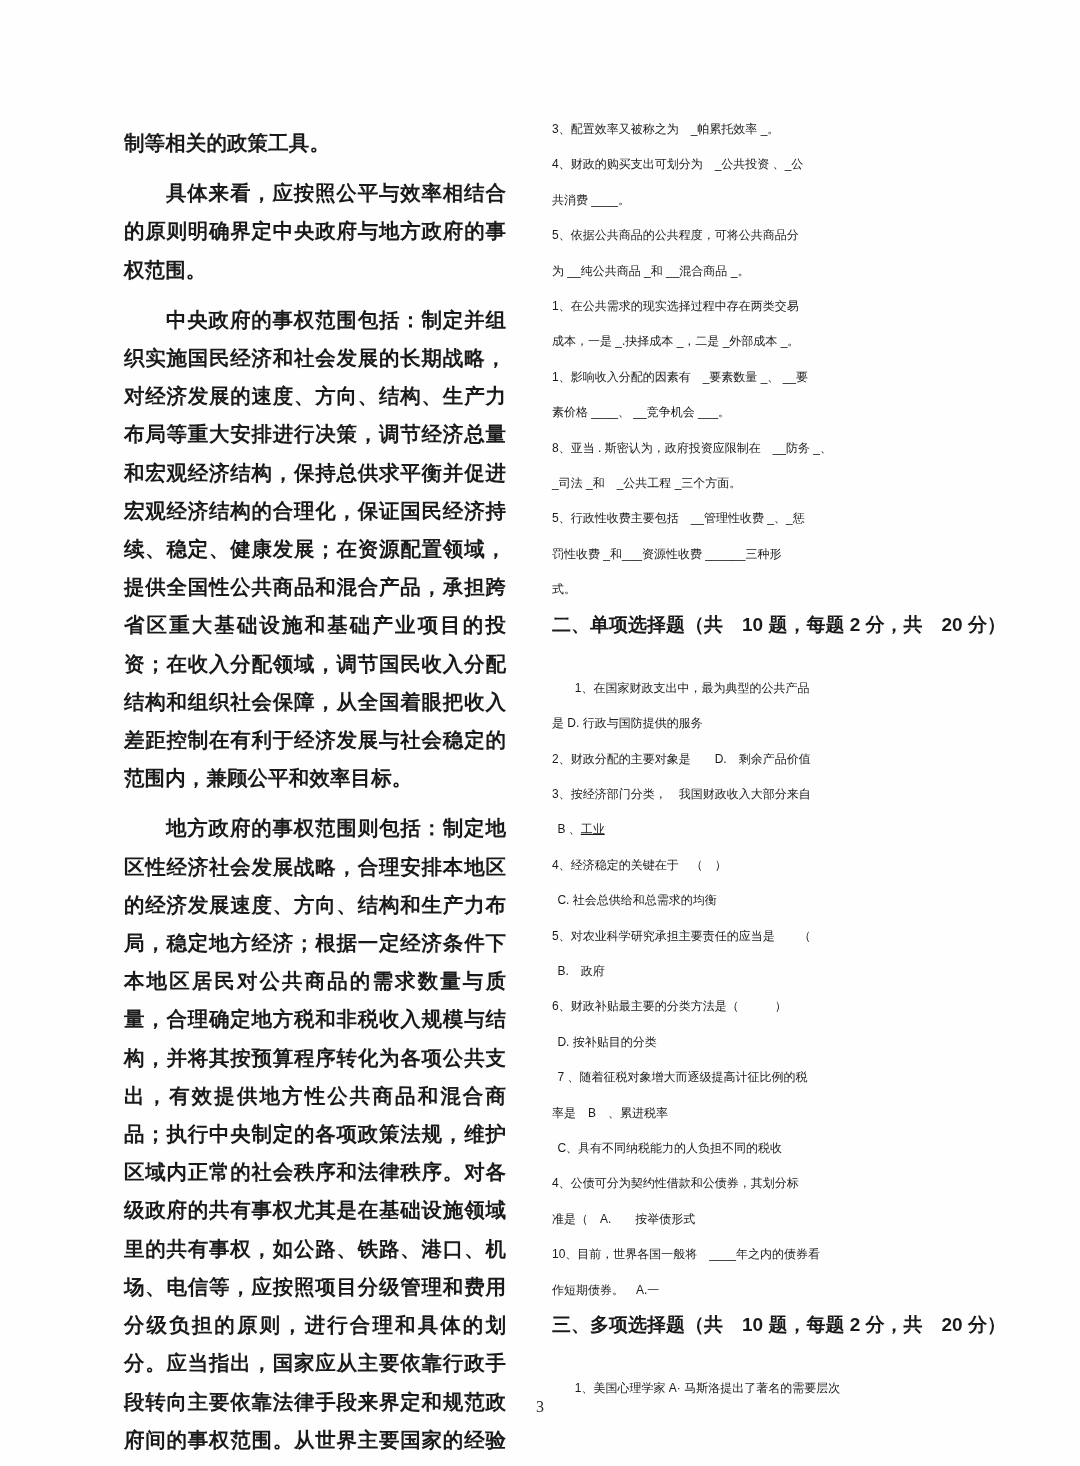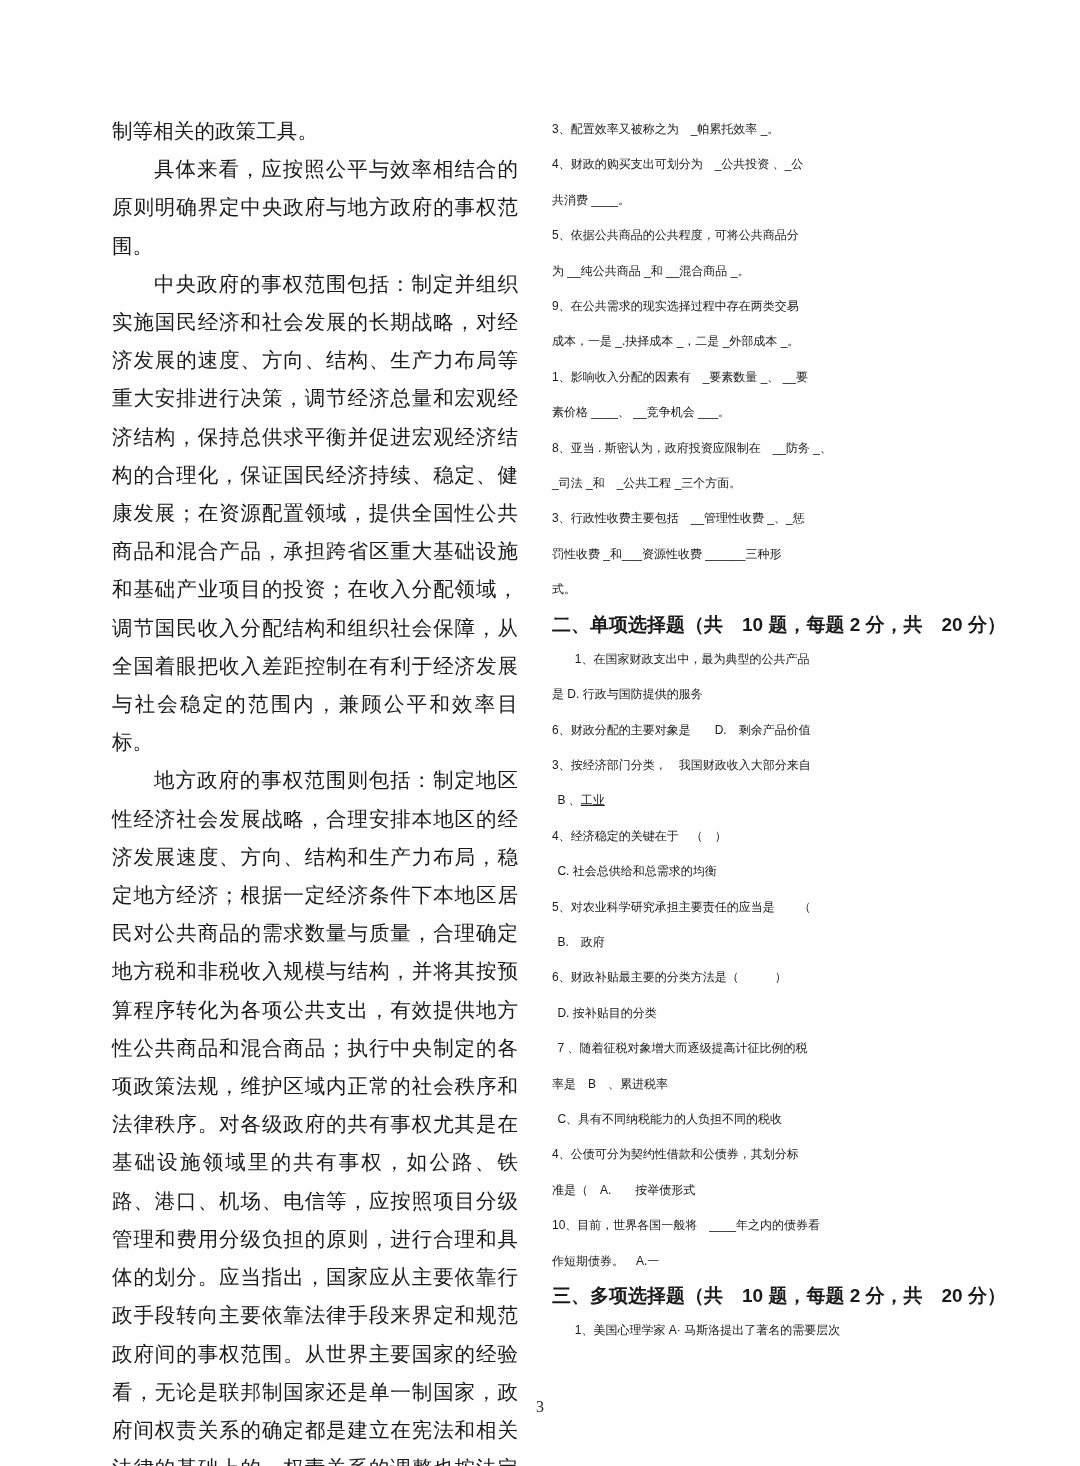--- a/index.html
+++ b/index.html
@@ -42,22 +42,22 @@
     padding-right: 92px;
   }
 
   
   .prose {
     font-size: 20.5px;
     line-height: 38.2px;
     text-align: justify;
     text-justify: inter-character;
     letter-spacing: 0.1px;
-    margin: 0;
-    font-weight: 400;
+    margin: 12px;
+    font-weight: 700;
     color: #1a1a1a;
   }
   .prose.indent {
     text-indent: 2.05em;
   }
 
   
   .section-head {
     font-size: 19px;
     line-height: 34px;
@@ -70,20 +70,21 @@
   
   .q {
     font-size: 12px;
     line-height: 35.4px;
     margin: 0;
     color: #1a1a1a;
     font-weight: 500;
   }
   .q.first-line {
     text-indent: 1.9em;
+    margin-top: 29px;
   }
   .q.hang {
     text-indent: 0;
   }
   .q.sub {
     text-indent: 0.45em;
   }
   .u { text-decoration: underline; }
 
   .page-number {
@@ -113,35 +114,35 @@
 
     </div>
 
     <div class="col col-right">
 
       <p class="q hang">3、配置效率又被称之为　_帕累托效率 _。</p>
       <p class="q hang">4、财政的购买支出可划分为　_公共投资 、_公</p>
       <p class="q hang">共消费 ____。</p>
       <p class="q hang">5、依据公共商品的公共程度，可将公共商品分</p>
       <p class="q hang">为 __纯公共商品 _和 __混合商品 _。</p>
-      <p class="q hang">9、在公共需求的现实选择过程中存在两类交易</p>
+      <p class="q hang">1、在公共需求的现实选择过程中存在两类交易</p>
       <p class="q hang">成本，一是 _.抉择成本 _，二是 _外部成本 _。</p>
       <p class="q hang">1、影响收入分配的因素有　_要素数量 _、 __要</p>
       <p class="q hang">素价格 ____、 __竞争机会 ___。</p>
       <p class="q hang">8、亚当 . 斯密认为，政府投资应限制在　__防务 _、</p>
       <p class="q hang">_司法 _和　_公共工程 _三个方面。</p>
-      <p class="q hang">3、行政性收费主要包括　__管理性收费 _、_惩</p>
+      <p class="q hang">5、行政性收费主要包括　__管理性收费 _、_惩</p>
       <p class="q hang">罚性收费 _和___资源性收费 ______三种形</p>
       <p class="q hang">式。</p>
 
       <p class="section-head">二、单项选择题（共　10 题，每题 2 分，共　20 分）</p>
 
       <p class="q first-line">1、在国家财政支出中，最为典型的公共产品</p>
       <p class="q hang">是 D. 行政与国防提供的服务</p>
-      <p class="q hang">6、财政分配的主要对象是　　D.　剩余产品价值</p>
+      <p class="q hang">2、财政分配的主要对象是　　D.　剩余产品价值</p>
       <p class="q hang">3、按经济部门分类，　我国财政收入大部分来自</p>
       <p class="q sub"><span> B 、</span><span class="u">工业</span></p>
       <p class="q hang">4、经济稳定的关键在于　（　）</p>
       <p class="q sub"> C. 社会总供给和总需求的均衡</p>
       <p class="q hang">5、对农业科学研究承担主要责任的应当是　　（</p>
       <p class="q sub"> B.　政府</p>
       <p class="q hang">6、财政补贴最主要的分类方法是（　　　）</p>
       <p class="q sub"> D. 按补贴目的分类</p>
       <p class="q sub"> 7 、随着征税对象增大而逐级提高计征比例的税</p>
       <p class="q hang">率是　B　、累进税率</p>

